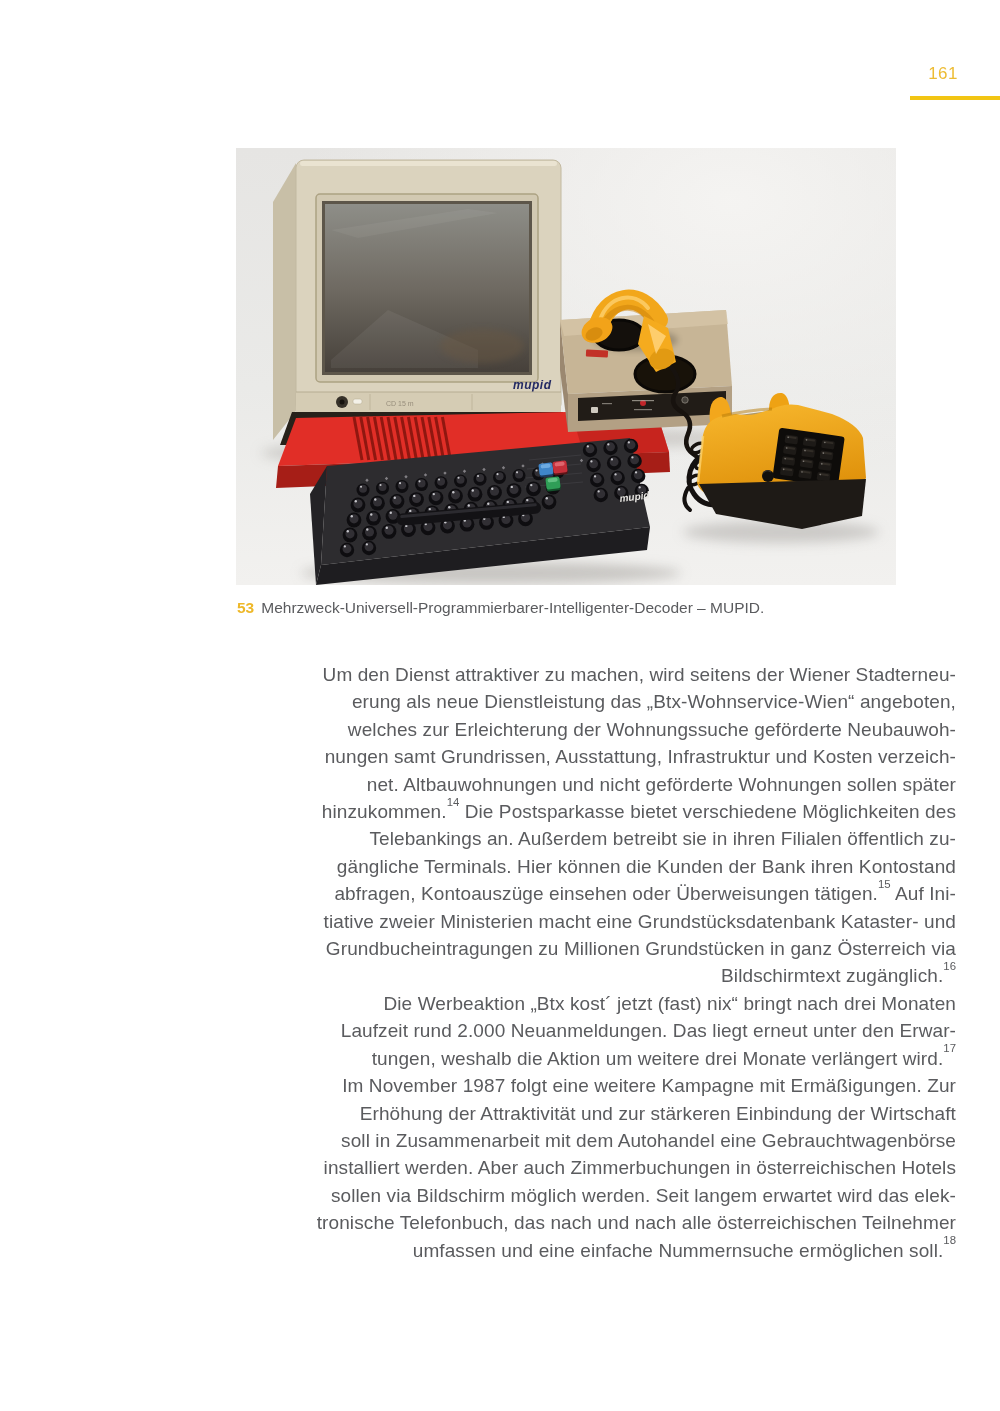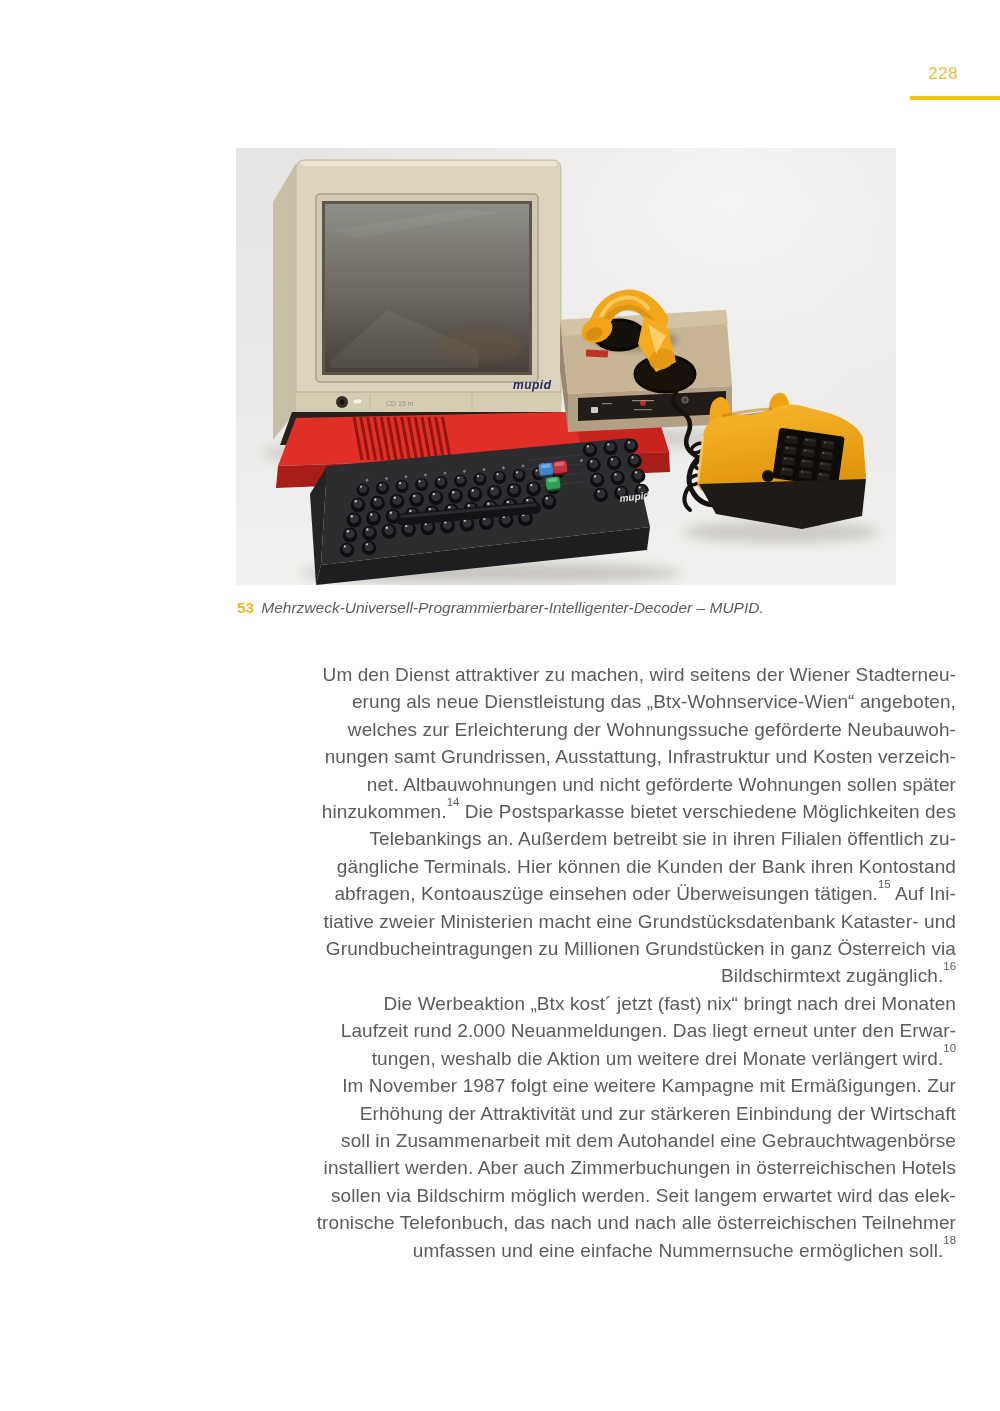--- a/index.html
+++ b/index.html
@@ -15,38 +15,38 @@
     position:absolute;top:96px;right:0;width:90px;height:4px;background:#f2c513;
   }
   figure.photo{
     position:absolute;left:236px;top:148px;width:660px;height:402px;margin:0;
   }
   .caption{
     position:absolute;left:237px;top:599px;width:680px;
     font-size:15.5px;color:#5a5b5e;
   }
   .caption .capnum{color:#eeb829;font-weight:bold;margin-right:7px;}
-  .caption .captext{font-style:italic;text-align:center;}
+  .caption .captext{text-align:center;}
   main.bodytext{
     position:absolute;left:236px;top:661px;width:720px;
     font-size:19px;line-height:27.4px;color:#5a5b5e;
     white-space:nowrap;letter-spacing:.1px;
   }
   main.bodytext p{margin:0;text-align:right;}
   main.bodytext sup{
     font-size:60%;line-height:0;position:relative;top:-0.45em;letter-spacing:0;
   }
   svg text{font-family:"Liberation Sans",sans-serif;}
 </style>
 </head>
 <body>
 
 <div class="page">
 
-  <div class="pagenum">228</div>
+  <div class="pagenum">161</div>
   <div class="pagenum-rule"></div>
 
   <figure class="photo">
     <svg viewBox="0 0 660 437" width="660" height="437">
       <defs>
         <linearGradient id="bgG" x1="0" y1="0" x2="0" y2="1">
           <stop offset="0" stop-color="#e6e5e3"></stop>
           <stop offset="0.55" stop-color="#eaeae8"></stop>
           <stop offset="1" stop-color="#f2f1ef"></stop>
         </linearGradient>
@@ -446,17 +446,17 @@
       </g>
     </svg>
   </figure>
 
   <div class="caption">
     <span class="capnum">53</span><span class="captext">Mehrzweck-Universell-Programmierbarer-Intelligenter-Decoder – MUPID.</span>
   </div>
 
   <main class="bodytext">
     <p>Um den Dienst attraktiver zu machen, wird seitens der Wiener Stadterneu-<br>erung als neue Dienstleistung das „Btx-Wohnservice-Wien“ angeboten,<br>welches zur Erleichterung der Wohnungssuche geförderte Neubauwoh-<br>nungen samt Grundrissen, Ausstattung, Infrastruktur und Kosten verzeich-<br>net. Altbauwohnungen und nicht geförderte Wohnungen sollen später<br>hinzukommen.<sup>14</sup> Die Postsparkasse bietet verschiedene Möglichkeiten des<br>Telebankings an. Außerdem betreibt sie in ihren Filialen öffentlich zu-<br>gängliche Terminals. Hier können die Kunden der Bank ihren Kontostand<br>abfragen, Kontoauszüge einsehen oder Überweisungen tätigen.<sup>15</sup> Auf Ini-<br>tiative zweier Ministerien macht eine Grundstücksdatenbank Kataster- und<br>Grundbucheintragungen zu Millionen Grundstücken in ganz Österreich via<br>Bildschirmtext zugänglich.<sup>16</sup></p>
-    <p>Die Werbeaktion „Btx kost´ jetzt (fast) nix“ bringt nach drei Monaten<br>Laufzeit rund 2.000 Neuanmeldungen. Das liegt erneut unter den Erwar-<br>tungen, weshalb die Aktion um weitere drei Monate verlängert wird.<sup>10</sup></p>
+    <p>Die Werbeaktion „Btx kost´ jetzt (fast) nix“ bringt nach drei Monaten<br>Laufzeit rund 2.000 Neuanmeldungen. Das liegt erneut unter den Erwar-<br>tungen, weshalb die Aktion um weitere drei Monate verlängert wird.<sup>17</sup></p>
     <p>Im November 1987 folgt eine weitere Kampagne mit Ermäßigungen. Zur<br>Erhöhung der Attraktivität und zur stärkeren Einbindung der Wirtschaft<br>soll in Zusammenarbeit mit dem Autohandel eine Gebrauchtwagenbörse<br>installiert werden. Aber auch Zimmerbuchungen in österreichischen Hotels<br>sollen via Bildschirm möglich werden. Seit langem erwartet wird das elek-<br>tronische Telefonbuch, das nach und nach alle österreichischen Teilnehmer<br>umfassen und eine einfache Nummernsuche ermöglichen soll.<sup>18</sup></p>
   </main>
 
 </div>
 
 </body></html>

